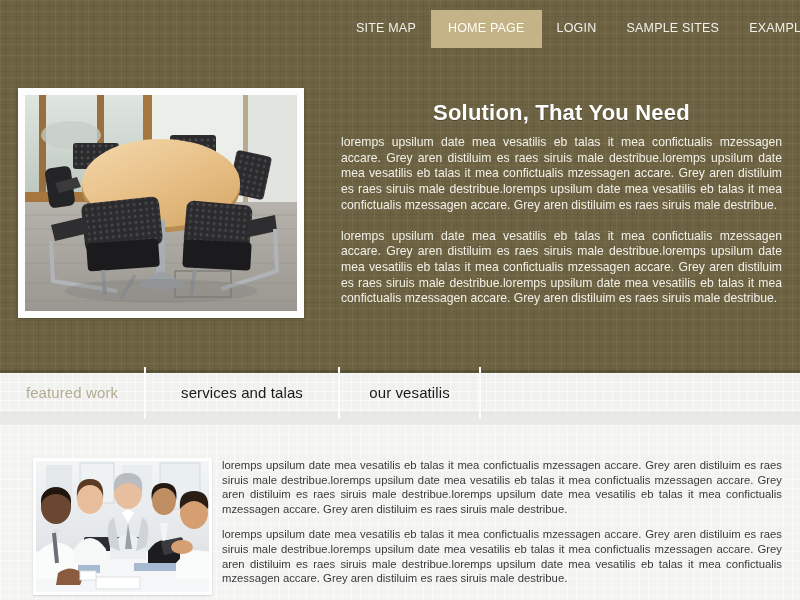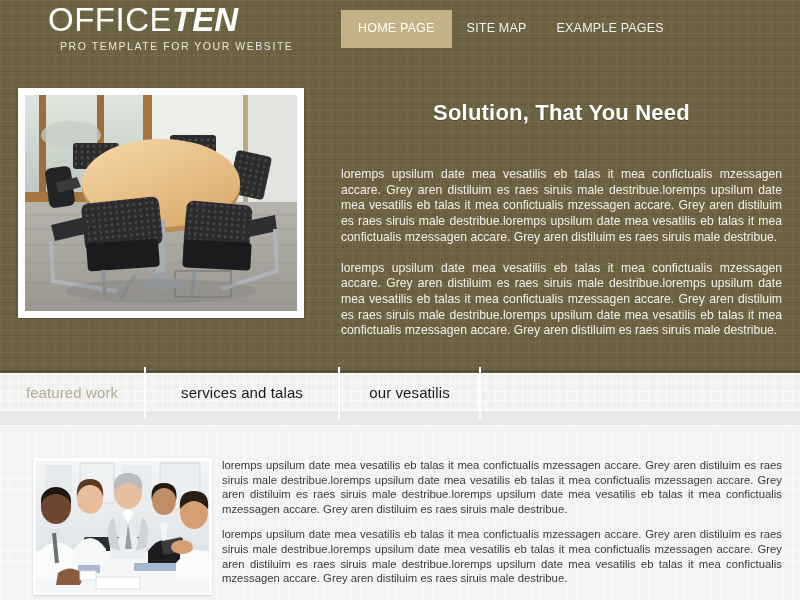--- a/index.html
+++ b/index.html
@@ -52,21 +52,21 @@
   .hero-img-frame{
     position:absolute; left:18px; top:88px; width:286px; height:230px;
     background:#fdfdfd; padding:7px; box-shadow:0 1px 3px rgba(0,0,0,.25);
   }
   .hero-img{ width:272px; height:216px; display:block; }
 
   .hero-text{ position:absolute; left:341px; top:100px; width:441px; }
   .hero-title{
     font-size:22px; font-weight:bold; color:#ffffff; text-align:center;
     letter-spacing:.2px; text-shadow:0 1px 1px rgba(0,0,0,.35);
-    margin-bottom:41px;
+    margin-bottom:9px;
   }
   .hero-p{
     font-size:12.2px; line-height:15.7px; color:#f2f0e8;
     text-align:justify; margin-bottom:15px;
   }
 
   
   .tabbar{
     position:absolute; left:0; top:373px; width:800px; height:40px;
     background:#f1f1ef;
@@ -105,30 +105,26 @@
     text-align:justify; margin-bottom:11px;
   }
 </style>
 </head>
 <body>
 
 <div class="brown-section">
 
   <div class="header">
 
-    <div class="logo">
-      <div class="logo-main">
-        <span class="thin">OFFICE</span><span class="bold">TEN</span>
-      </div>
-      <div class="logo-tagline">PRO TEMPLATE FOR YOUR WEBSITE</div>
-    </div>
 
     <nav class="nav">
+      <div class="nav-item">SITE MAP</div>
       <div class="nav-item active">HOME PAGE</div>
-      <div class="nav-item">SITE MAP</div>
+      <div class="nav-item">LOGIN</div>
+      <div class="nav-item">SAMPLE SITES</div>
       <div class="nav-item">EXAMPLE PAGES</div>
     </nav>
   </div>
 
   <div class="hero-img-frame">
     <svg class="hero-img" viewBox="0 0 272 216">
       <defs>
         <linearGradient id="winG" x1="0" y1="0" x2="0" y2="1">
           <stop offset="0" stop-color="#dfe6e0"></stop>
             <stop offset="1" stop-color="#b9c4bc"></stop>

